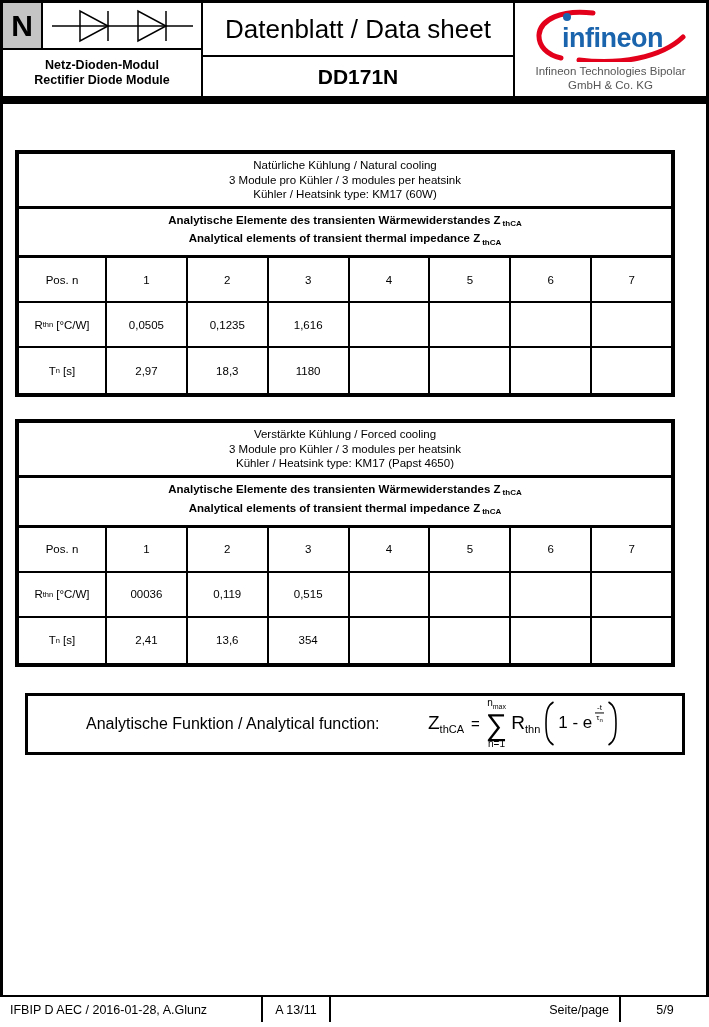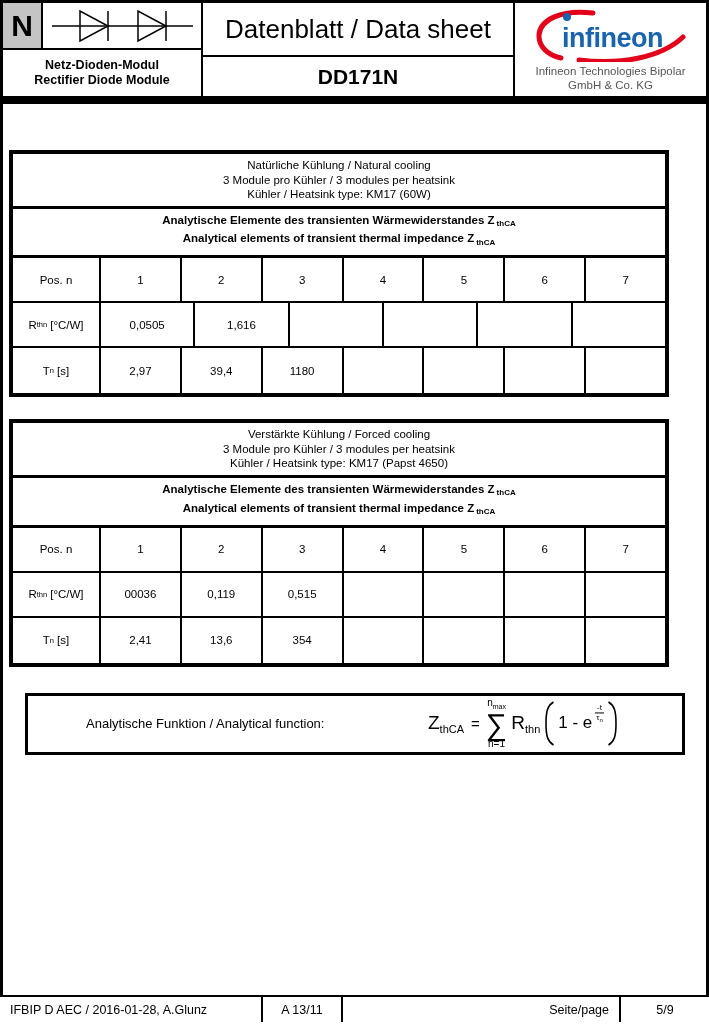--- a/index.html
+++ b/index.html
@@ -22,39 +22,39 @@
   .h-title { height:54px; border-bottom:2px solid #000; display:flex; align-items:center; justify-content:center;
     font-size:26px; }
   .h-part { flex:1; display:flex; align-items:center; justify-content:center; font-size:21px; font-weight:bold; }
   .h-col3 { flex:1; display:flex; flex-direction:column; align-items:center; justify-content:center; }
   .company { font-size:11.5px; color:#565656; text-align:center; line-height:14px; margin-top:2px; }
   .black-bar { position:absolute; top:96px; left:0; width:709px; height:8px; background:#000; }
   
   .main { position:absolute; top:104px; left:0; width:709px; height:896px;
     border-left:3px solid #000; border-right:3px solid #000; background:#fff; }
   
-  .dtable { width:660px; margin-left:6px; border:4px solid #000; background:#fff; }
+  .dtable { width:660px; margin-left:12px; border:4px solid #000; background:#fff; }
   .dtable.first { margin-top:46px; }
   .dtable.second { margin-top:22px; }
   .t-head1 { text-align:center; font-size:11.5px; line-height:14.5px; padding:4px 0; border-bottom:3px solid #000; }
   .t-head2 { text-align:center; font-size:11.5px; line-height:14.5px; font-weight:bold;
     padding:4px 0 5px; border-bottom:3px solid #000; }
   .t-head2 sub { font-size:8px; font-weight:bold; margin-left:2px; vertical-align:-0.3em; }
   .t-row { display:flex; height:45px; border-bottom:2px solid #000; }
   .t-row:last-child { border-bottom:none; }
   .t-cell { flex:1; border-right:2px solid #000; display:flex; align-items:center; justify-content:center;
     font-size:11.5px; }
   .t-cell.label { flex:none; width:88px; }
   .t-row > div:last-child { border-right:none; }
   .sb { font-size:7.5px; vertical-align:-0.35em; }
   .unit { margin-left:3px; }
   
   .formula-box { position:relative; width:660px; margin-left:22px; margin-top:26px; height:62px;
     border:3px solid #000; display:flex; align-items:center; background:#fff; }
-  .f-label { margin-left:58px; font-size:13px; }
+  .f-label { margin-left:58px; font-size:16px; }
   .f-math { position:absolute; left:400px; top:50%; transform:translateY(-50%);
     display:flex; align-items:center; }
   .f-var { font-size:19px; }
   .f-var sub { font-size:11px; vertical-align:-0.3em; }
   .f-eq { font-size:15px; margin:0 6px 0 7px; }
   .f-sum { display:flex; flex-direction:column; align-items:center; margin-right:4px; }
   .f-sum-top { font-size:10px; line-height:10px; }
   .f-sum-top sub { font-size:7px; vertical-align:-0.3em; }
   .f-sigma { font-size:30px; line-height:27px; }
   .f-sum-bot { font-size:10px; line-height:11px; }
@@ -64,21 +64,21 @@
   .f-inner { font-size:17px; display:flex; align-items:center; margin:0 3px; }
   .f-exp { display:inline-flex; flex-direction:column; align-items:center; font-size:8px;
     line-height:1.15; transform:translateY(-10px); margin-left:3px; }
   .f-exp-den { border-top:0.8px solid #000; padding:0 1px; }
   .f-exp-den sub { font-size:6px; vertical-align:-0.25em; }
   
   .footer { position:absolute; bottom:5px; left:0; width:709px; height:27px; border-top:2.5px solid #000;
     display:flex; align-items:stretch; font-size:12.5px; background:#fff; }
   .ft-cell { display:flex; align-items:center; border-right:2px solid #000; }
   .ft-ref { width:263px; padding-left:10px; }
-  .ft-rev { width:80px; justify-content:center; }
+  .ft-rev { width:68px; justify-content:center; }
   .ft-pagelabel { flex:1; justify-content:flex-end; padding-right:10px; }
   .ft-pagenum { width:88px; justify-content:center; border-right:none; }
 </style>
 </head>
 <body>
 
 <div class="page">
 
   <div class="header">
     <div class="h-col1">
@@ -142,34 +142,35 @@
           <div class="t-cell">6</div>
           <div class="t-cell">7</div>
         </div>
         <div class="t-row">
           <div class="t-cell label">
               <span>R</span>
               <sub class="sb">thn</sub>
               <span class="unit">[°C/W]</span>
             </div>
           <div class="t-cell">0,0505</div>
+          <div class="t-cell">0,1235</div>
           <div class="t-cell">1,616</div>
           <div class="t-cell"></div>
           <div class="t-cell"></div>
           <div class="t-cell"></div>
           <div class="t-cell"></div>
         </div>
         <div class="t-row">
           <div class="t-cell label">
               <span>T</span>
               <sub class="sb">n</sub>
               <span class="unit">[s]</span>
             </div>
           <div class="t-cell">2,97</div>
-          <div class="t-cell">39,4</div>
+          <div class="t-cell">18,3</div>
           <div class="t-cell">1180</div>
           <div class="t-cell"></div>
           <div class="t-cell"></div>
           <div class="t-cell"></div>
           <div class="t-cell"></div>
         </div>
       </div>
     </div>
 
     <div class="dtable second">

